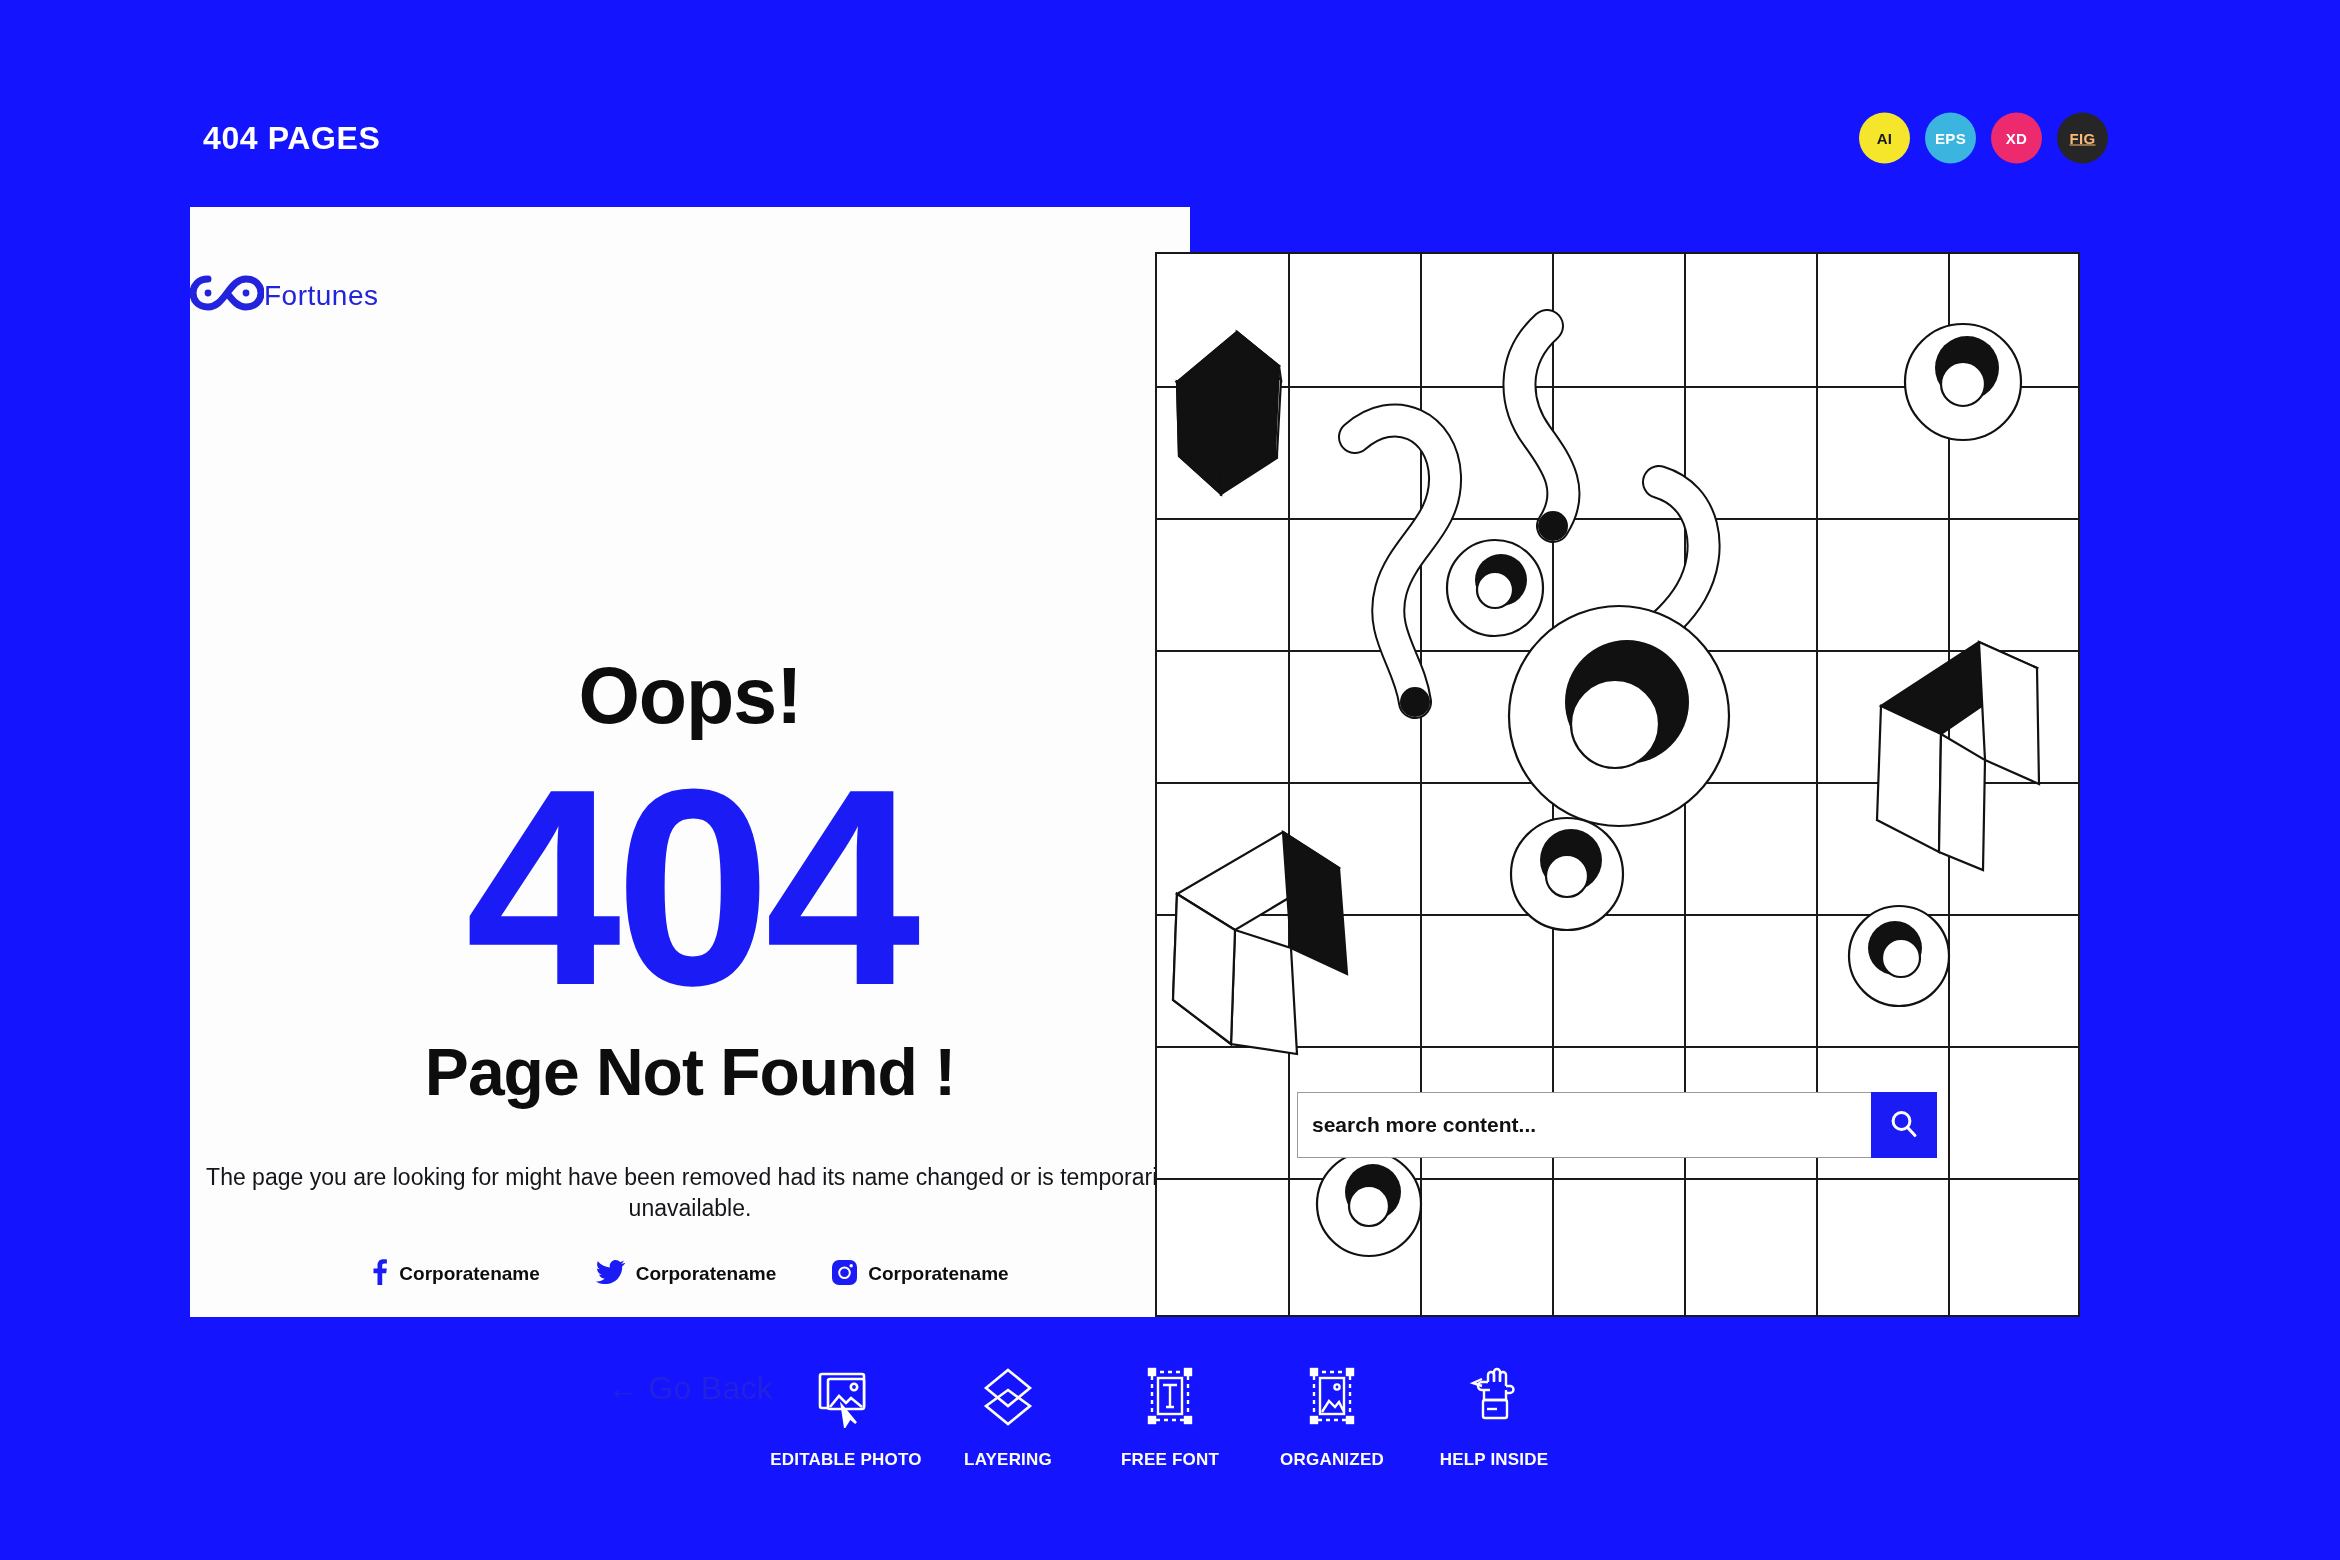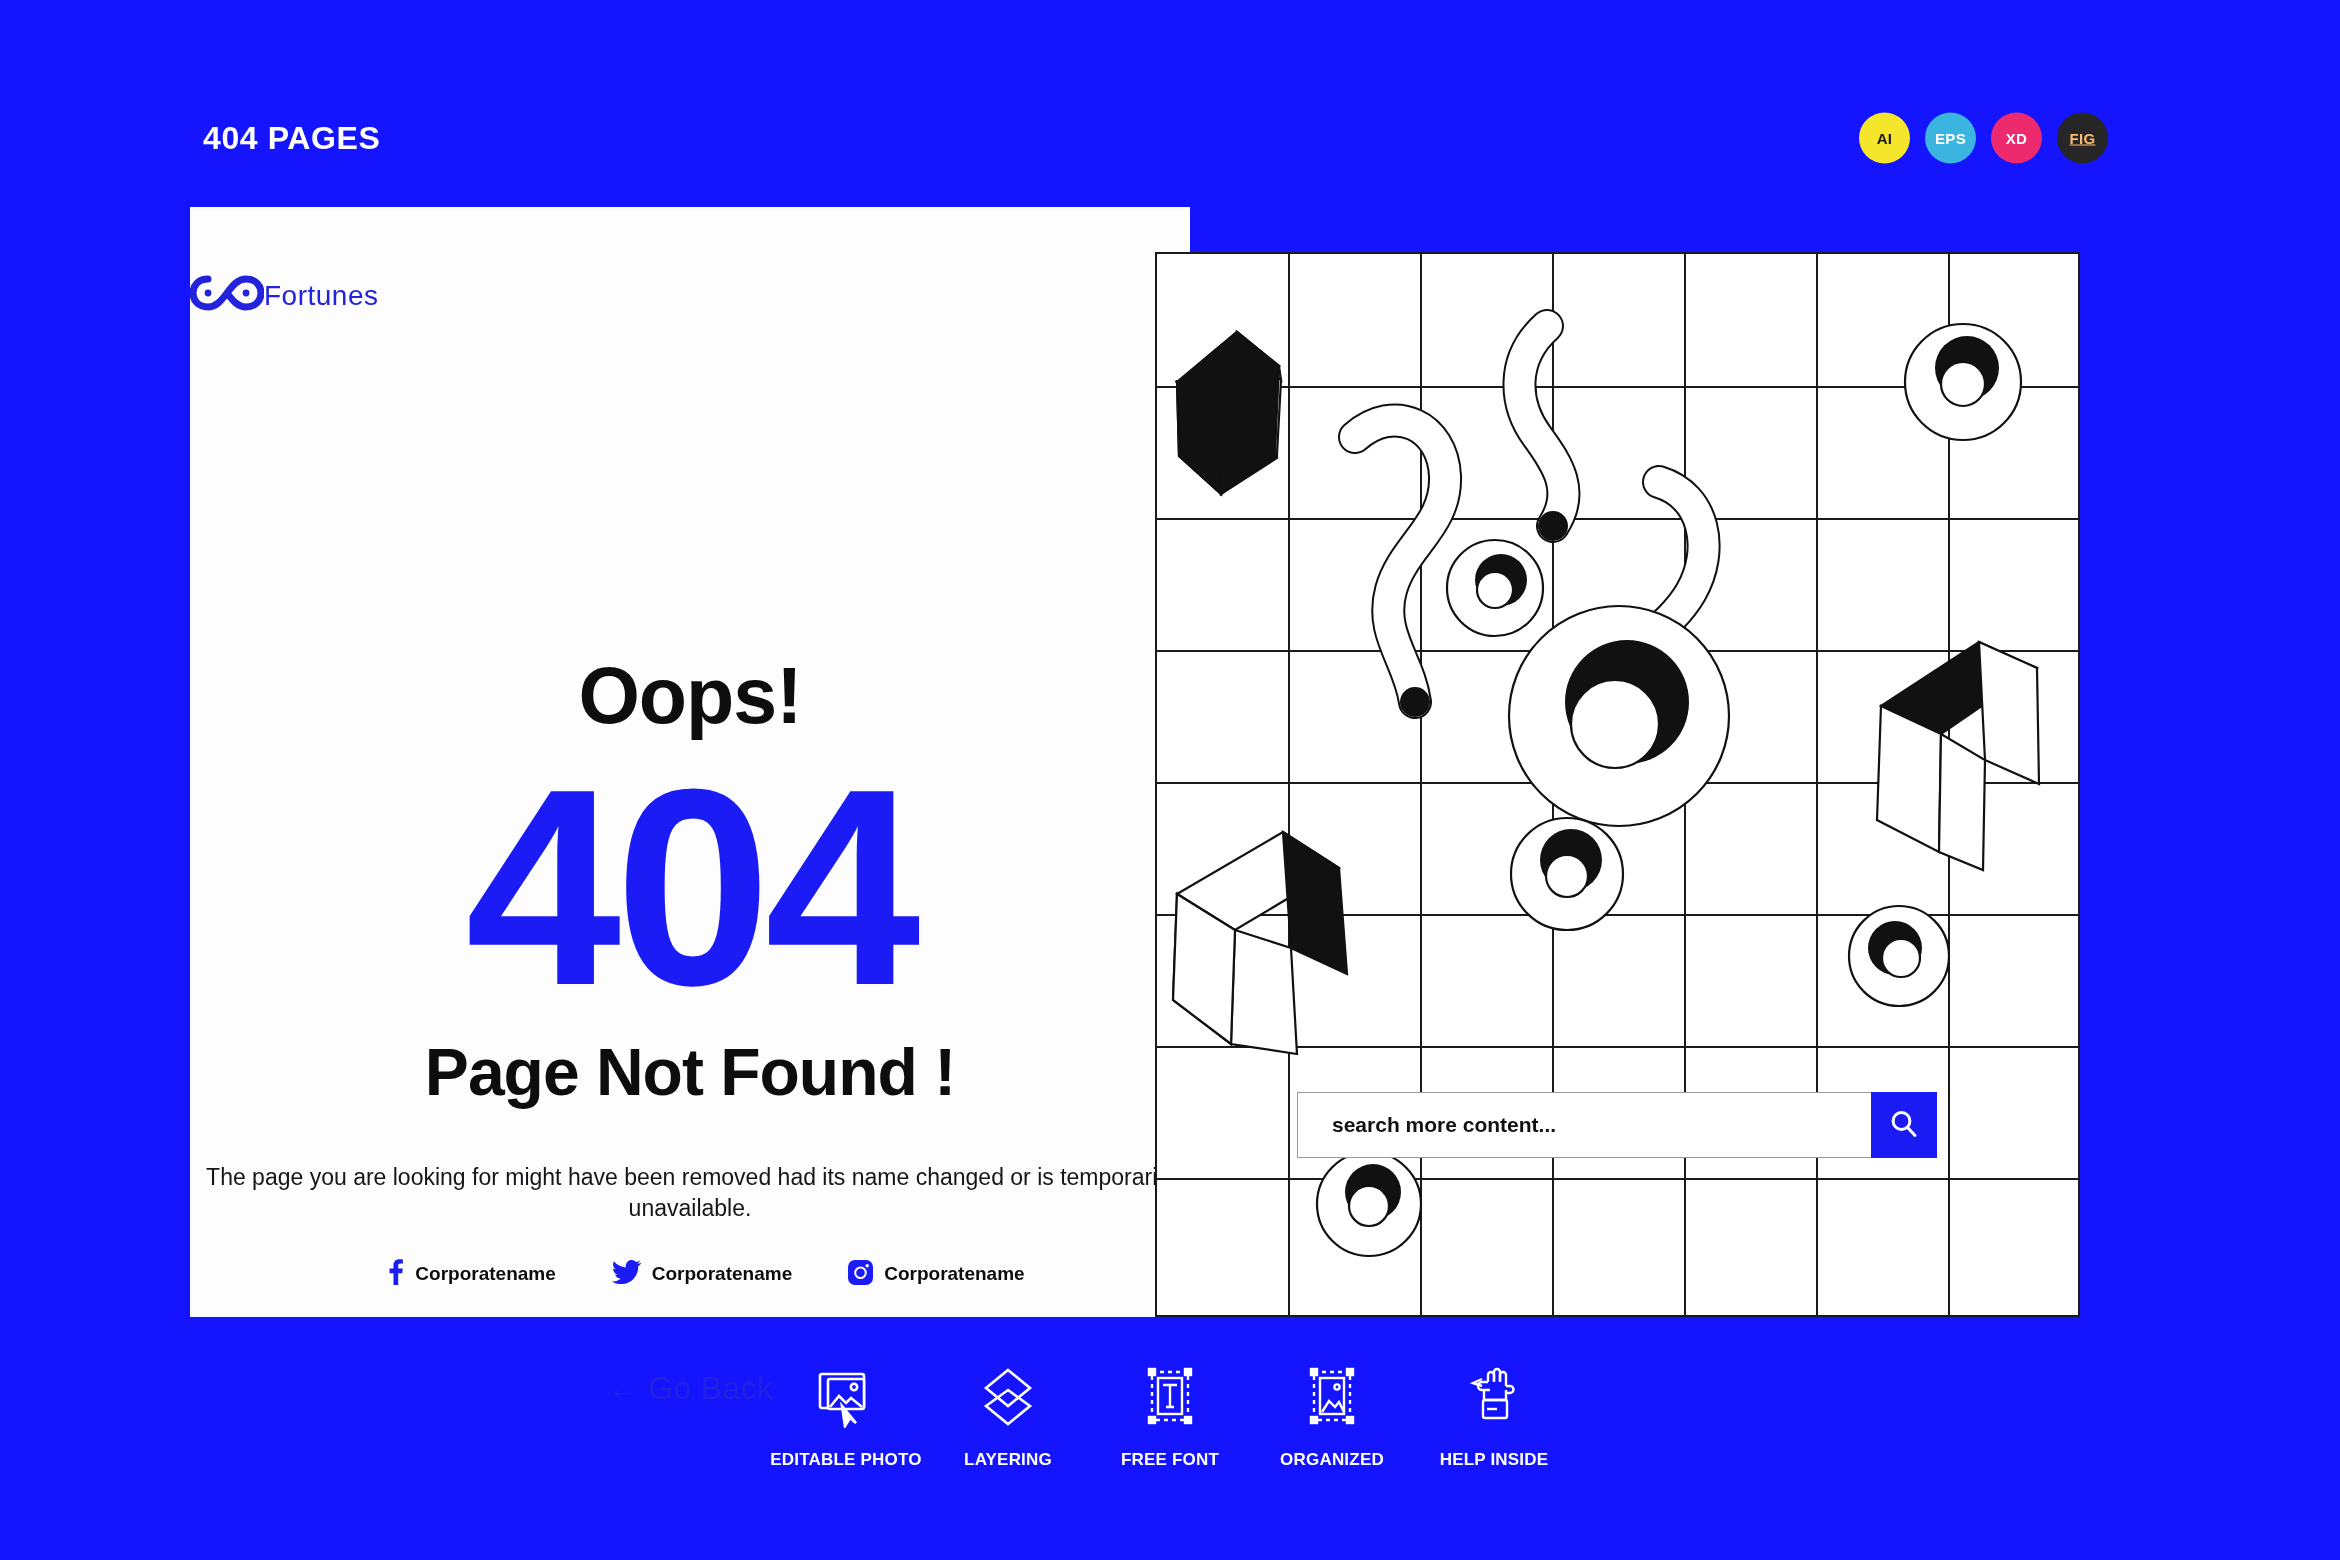--- a/index.html
+++ b/index.html
@@ -99,21 +99,20 @@
     font-size: 23px;
     color: #15151a;
     line-height: 1.35;
   }
   .socials {
     position: absolute;
     left: 0; top: 1052px;
     width: 1000px;
     display: flex; justify-content: center;
     gap: 56px;
-    margin-left: 16px;
   }
   .social {
     display: flex; align-items: center; gap: 11px;
   }
   .social-label {
     font-size: 19px; font-weight: bold; color: #0d0d0d;
   }
   .goback {
     position: absolute;
     left: 0; top: 1163px;
@@ -147,21 +146,21 @@
     position: absolute;
     left: 140px; top: 838px;
     width: 640px; height: 66px;
     display: flex;
   }
   .search-input {
     flex: 1;
     border: 1.6px solid #9a9a9a;
     border-right: none;
     background: #ffffff;
-    padding-left: 34px;
+    padding-left: 14px;
     font-family: "Liberation Sans", sans-serif;
     font-size: 21px;
     font-weight: bold;
     color: #111;
     outline: none;
   }
   .search-input::placeholder { color: #111; opacity: 1; font-weight: bold; }
   .search-btn {
     width: 66px; height: 66px;
     background: #1b1bf5;

